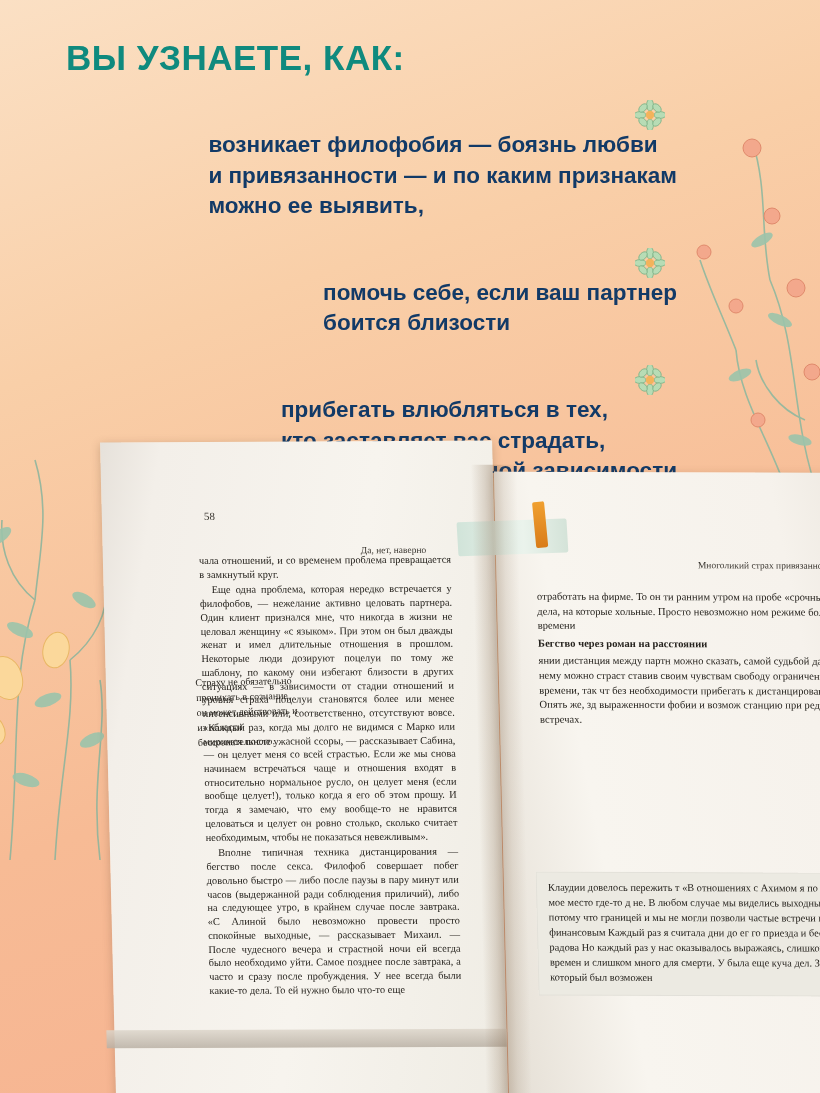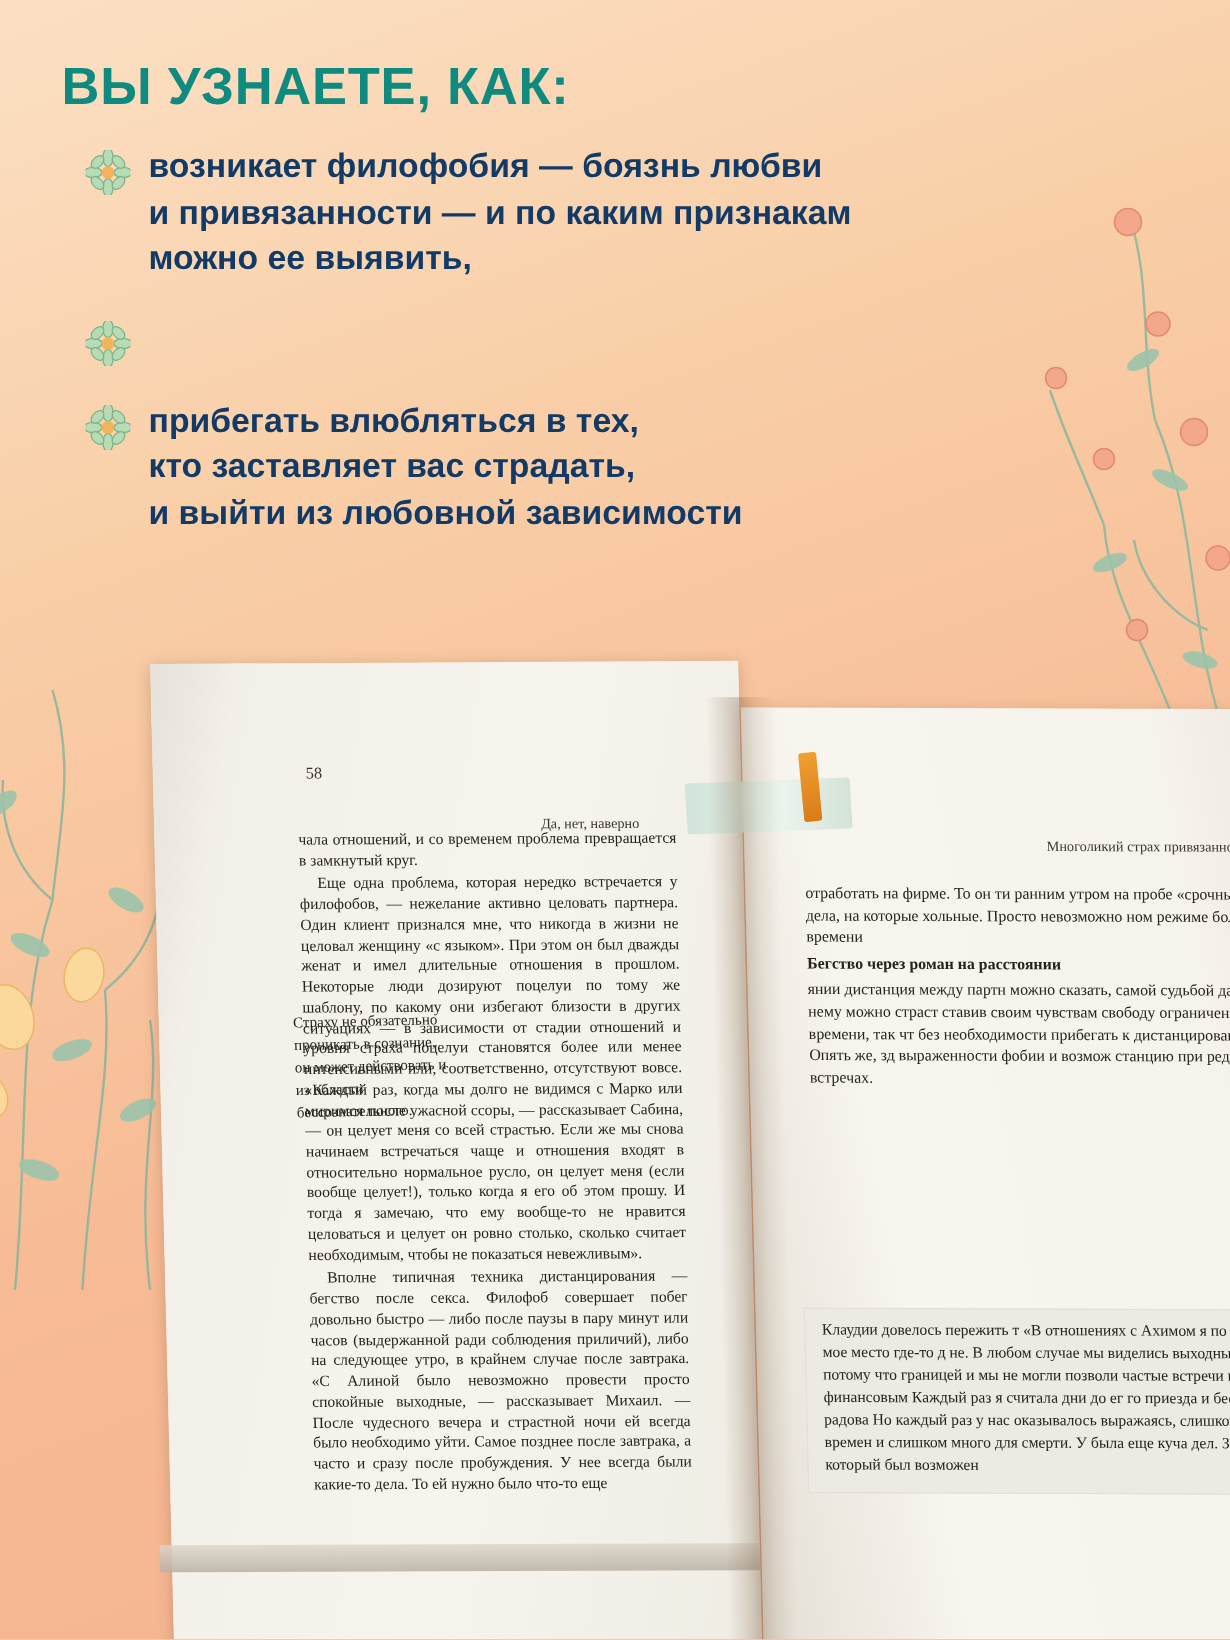--- a/index.html
+++ b/index.html
@@ -23,41 +23,42 @@
 
   
   .deco {
     position: absolute;
     pointer-events: none;
   }
 
   
   .headline {
     position: absolute;
-    left: 41px;
+    left: 66px;
     top: 38px;
     font-size: 35px;
     font-weight: bold;
     letter-spacing: 0.5px;
     color: #0f8a7e;
     font-family: "Liberation Sans", sans-serif;
   }
 
   
   .bullets {
     position: absolute;
     left: 57px;
     top: 96px;
     width: 620px;
   }
   .bullet {
     position: relative;
     display: flex;
-    align-items: flex-start;
+    align-items: flex-end;
     margin-bottom: 22px;
+    flex-direction: column;
   }
   .bullet-flower {
     flex: 0 0 auto;
     width: 30px;
     height: 30px;
     margin-top: 4px;
     margin-right: 12px;
   }
   .bullet-text {
     font-size: 22.5px;
@@ -338,20 +339,22 @@
           <ellipse cx="15" cy="25" rx="3.4" ry="6"></ellipse>
           <ellipse cx="5" cy="15" rx="6" ry="3.4"></ellipse>
           <ellipse cx="25" cy="15" rx="6" ry="3.4"></ellipse>
           <ellipse cx="8" cy="8" rx="5" ry="3.2" transform="rotate(-45 8 8)"></ellipse>
           <ellipse cx="22" cy="8" rx="5" ry="3.2" transform="rotate(45 22 8)"></ellipse>
           <ellipse cx="8" cy="22" rx="5" ry="3.2" transform="rotate(45 8 22)"></ellipse>
           <ellipse cx="22" cy="22" rx="5" ry="3.2" transform="rotate(-45 22 22)"></ellipse>
         </g>
         <circle cx="15" cy="15" r="4.2" fill="#f3b35c"></circle>
       </svg>
+      <div class="bullet-text">помочь себе, если ваш партнер
+боится близости</div>
     </div>
 
     <div class="bullet">
       <svg class="bullet-flower" viewBox="0 0 30 30">
         <g fill="#b7dcb5" stroke="#7fb489" stroke-width="0.9">
           <ellipse cx="15" cy="5" rx="3.4" ry="6"></ellipse>
           <ellipse cx="15" cy="25" rx="3.4" ry="6"></ellipse>
           <ellipse cx="5" cy="15" rx="6" ry="3.4"></ellipse>
           <ellipse cx="25" cy="15" rx="6" ry="3.4"></ellipse>
           <ellipse cx="8" cy="8" rx="5" ry="3.2" transform="rotate(-45 8 8)"></ellipse>

